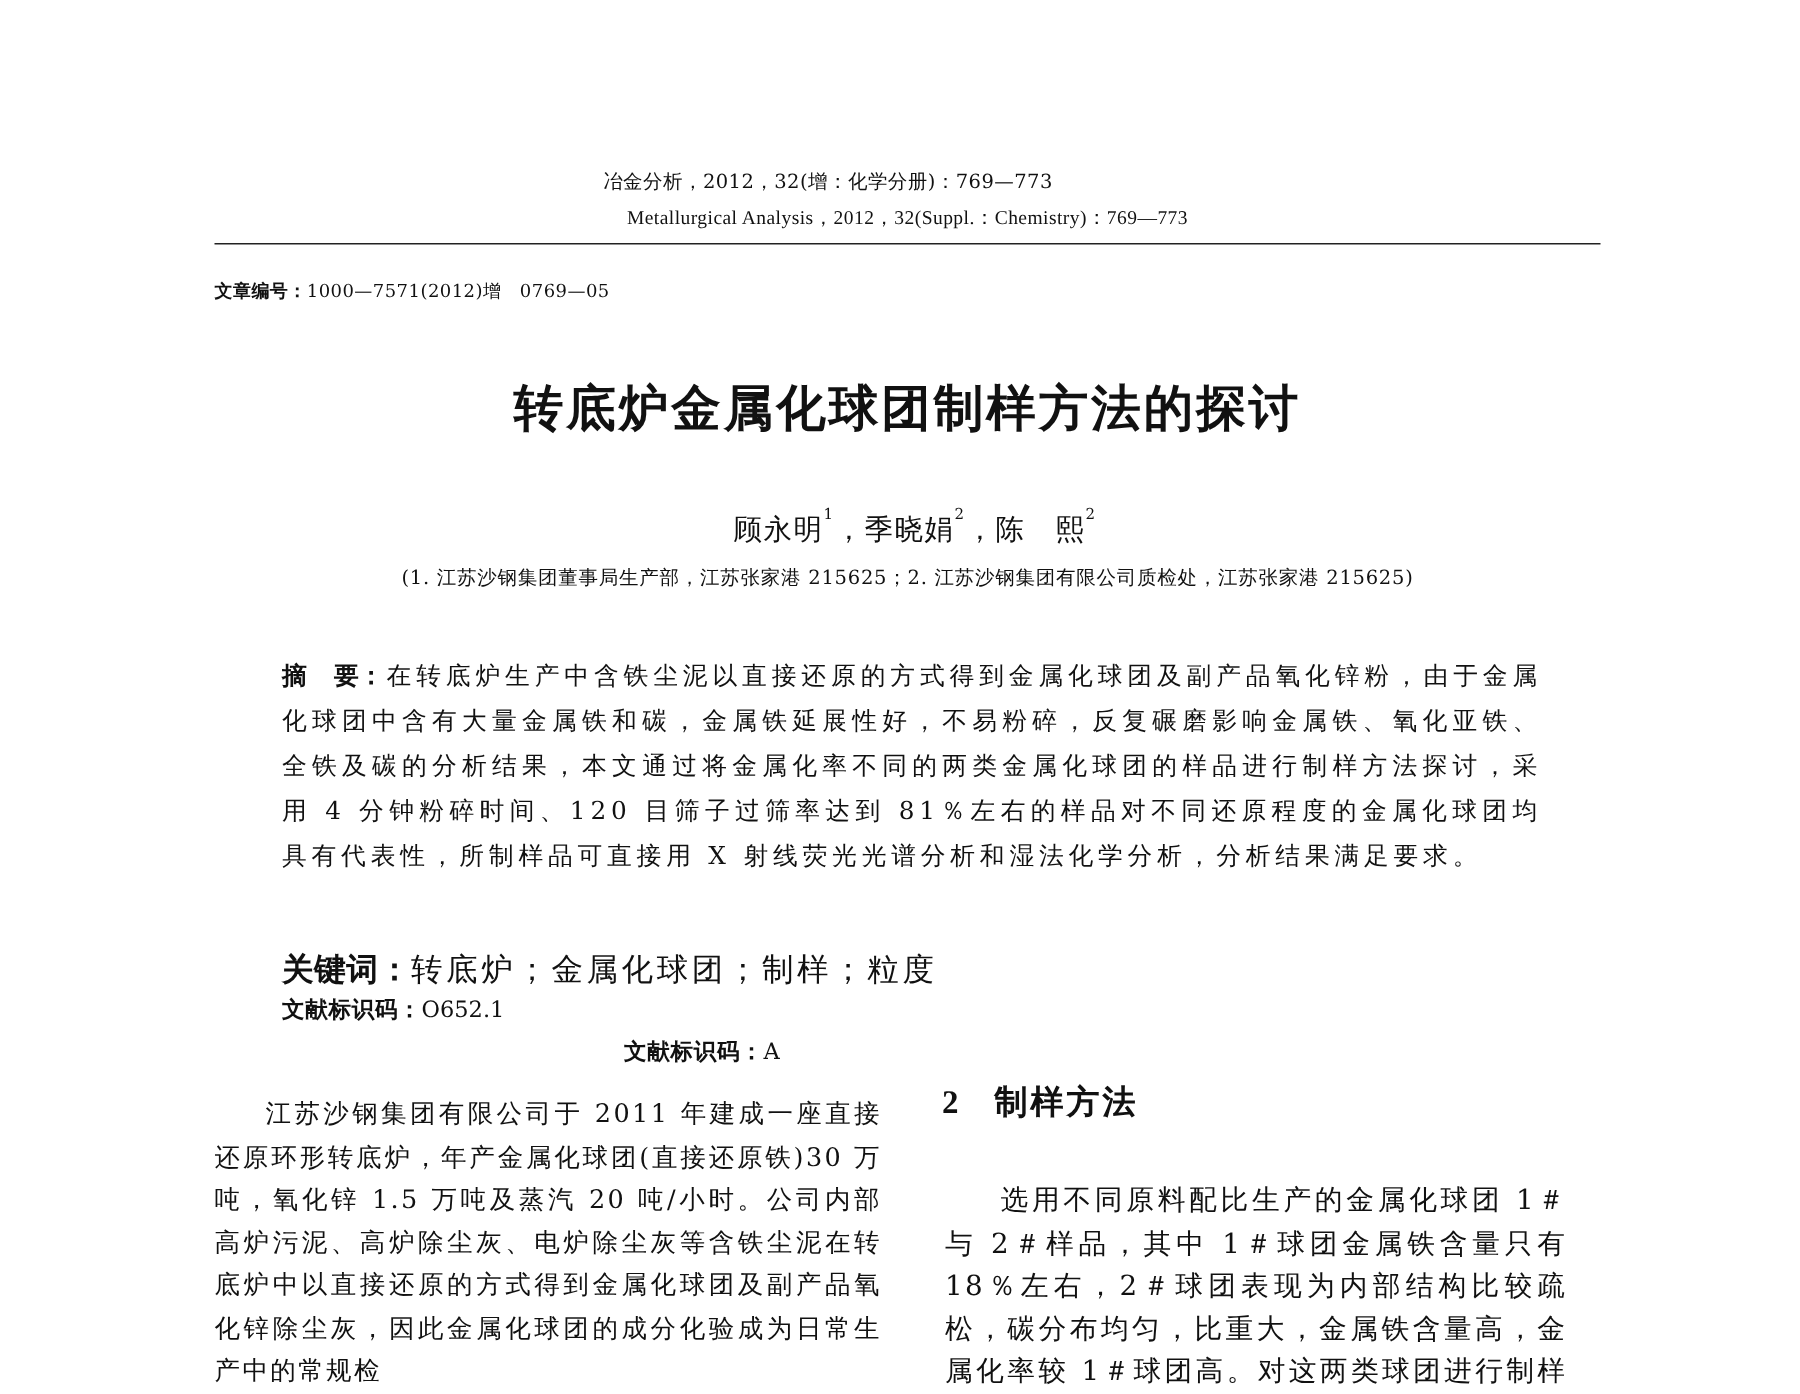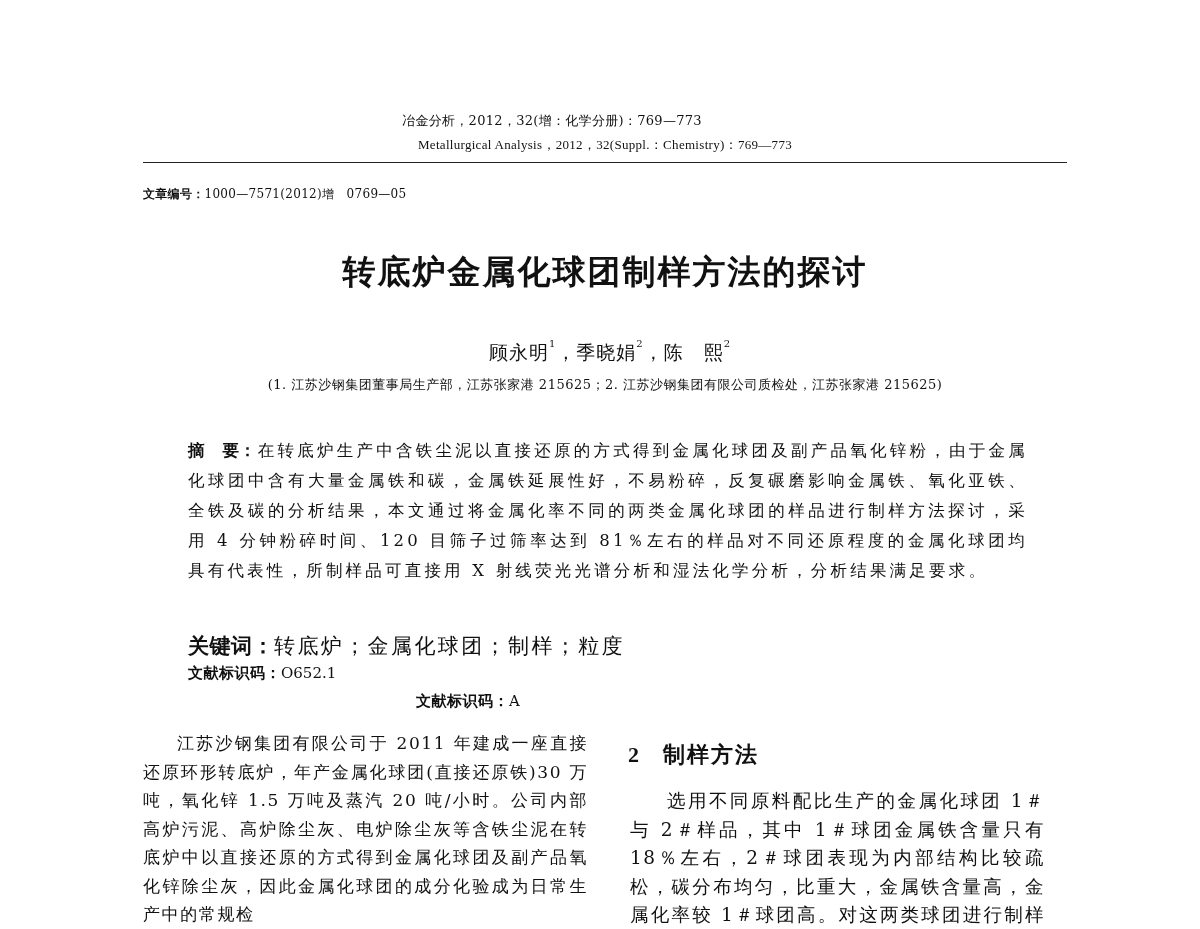--- a/index.html
+++ b/index.html
@@ -16,21 +16,21 @@
   .affil { left:0; width:1210px; top:376px; text-align:center; font-size:13px; letter-spacing:0.5px; }
   .abstract { left:188px; top:436px; width:840px; font-size:16.5px; line-height:30px; letter-spacing:3.2px; text-align:justify; }
   .abstract .lbl { font-weight:bold; font-family:"DejaVu Sans", sans-serif; letter-spacing:0; margin-right:2px; }
   .abstract .lbl .gap { display:inline-block; width:18px; }
   .kw { left:188px; top:632px; font-size:21px; letter-spacing:2.4px; }
   .kw .lbl, .cls .lbl, .doc .lbl { font-weight:bold; font-family:"DejaVu Sans", sans-serif; letter-spacing:0.5px; }
   .cls { left:188px; top:664px; font-size:15px; }
   .doc { left:416px; top:692px; font-size:15px; }
   .col-left { left:143px; top:729px; width:445px; font-size:17px; line-height:28.5px; letter-spacing:1.6px; text-align:justify; }
   .col-left p { margin:0; text-indent:2em; }
-  .section-head { left:628px; top:740px; font-size:22px; font-weight:bold; font-family:"DejaVu Sans", sans-serif; letter-spacing:2px; }
+  .section-head { left:628px; top:720px; font-size:22px; font-weight:bold; font-family:"DejaVu Sans", sans-serif; letter-spacing:2px; }
   .section-head .num { margin-right:22px; font-family:"Liberation Serif", serif; }
   .col-right { left:630px; top:787px; width:415px; font-size:18.5px; line-height:28.5px; letter-spacing:1.6px; text-align:justify; }
   .col-right p { margin:0; text-indent:2em; }
 </style>
 </head>
 <body>
 
 <div class="abs journal-cn">冶金分析，2012，32(增：化学分册)：769—773</div>
 <div class="abs journal-en">Metallurgical Analysis，2012，32(Suppl.：Chemistry)：769—773</div>
 <div class="abs rule"></div>

